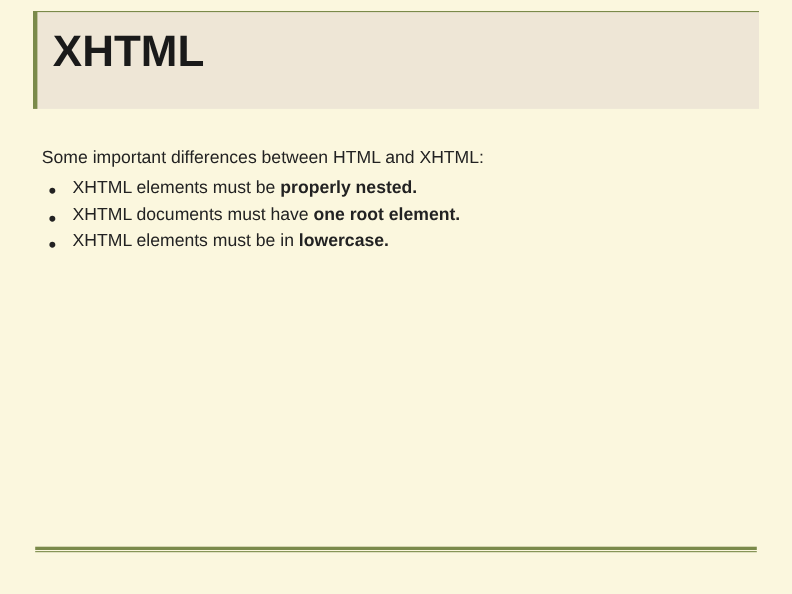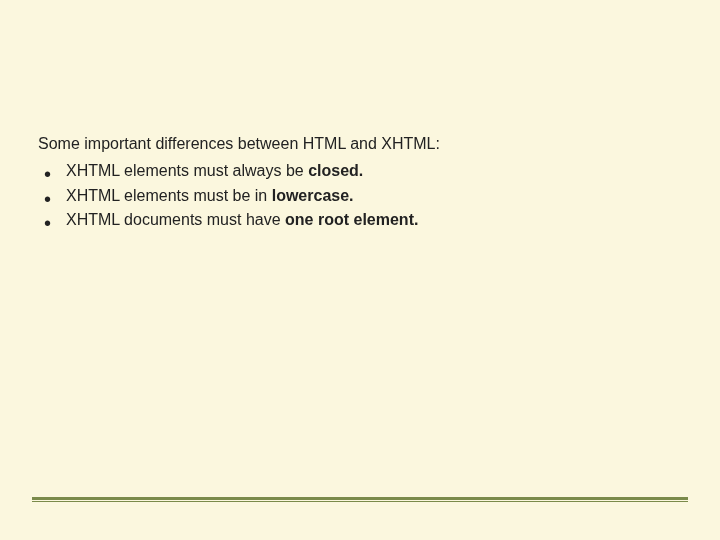--- a/index.html
+++ b/index.html
@@ -81,30 +81,35 @@
     right: 0;
     top: 1px;
     border-top: 1px solid #7a8a4a;
   }
 </style>
 </head>
 <body>
 
 <div class="slide">
 
+  <div class="title-wrap">
+    <div class="title-box">
+      <div class="title-text">XHTML</div>
+    </div>
+  </div>
 
   <div class="body">
     <div class="intro">Some important differences between HTML and XHTML:</div>
     <ul class="points">
       <li>
-        <span>XHTML elements must always be </span><span class="b">closed.</span>
+        <span>XHTML elements must be </span><span class="b">properly nested.</span>
+      </li>
+      <li>
+        <span>XHTML documents must have </span><span class="b">one root element.</span>
       </li>
       <li>
         <span>XHTML elements must be in </span><span class="b">lowercase.</span>
-      </li>
-      <li>
-        <span>XHTML documents must have </span><span class="b">one root element.</span>
       </li>
     </ul>
   </div>
 
   <div class="footer-line"></div>
 </div>
 
 </body></html>

